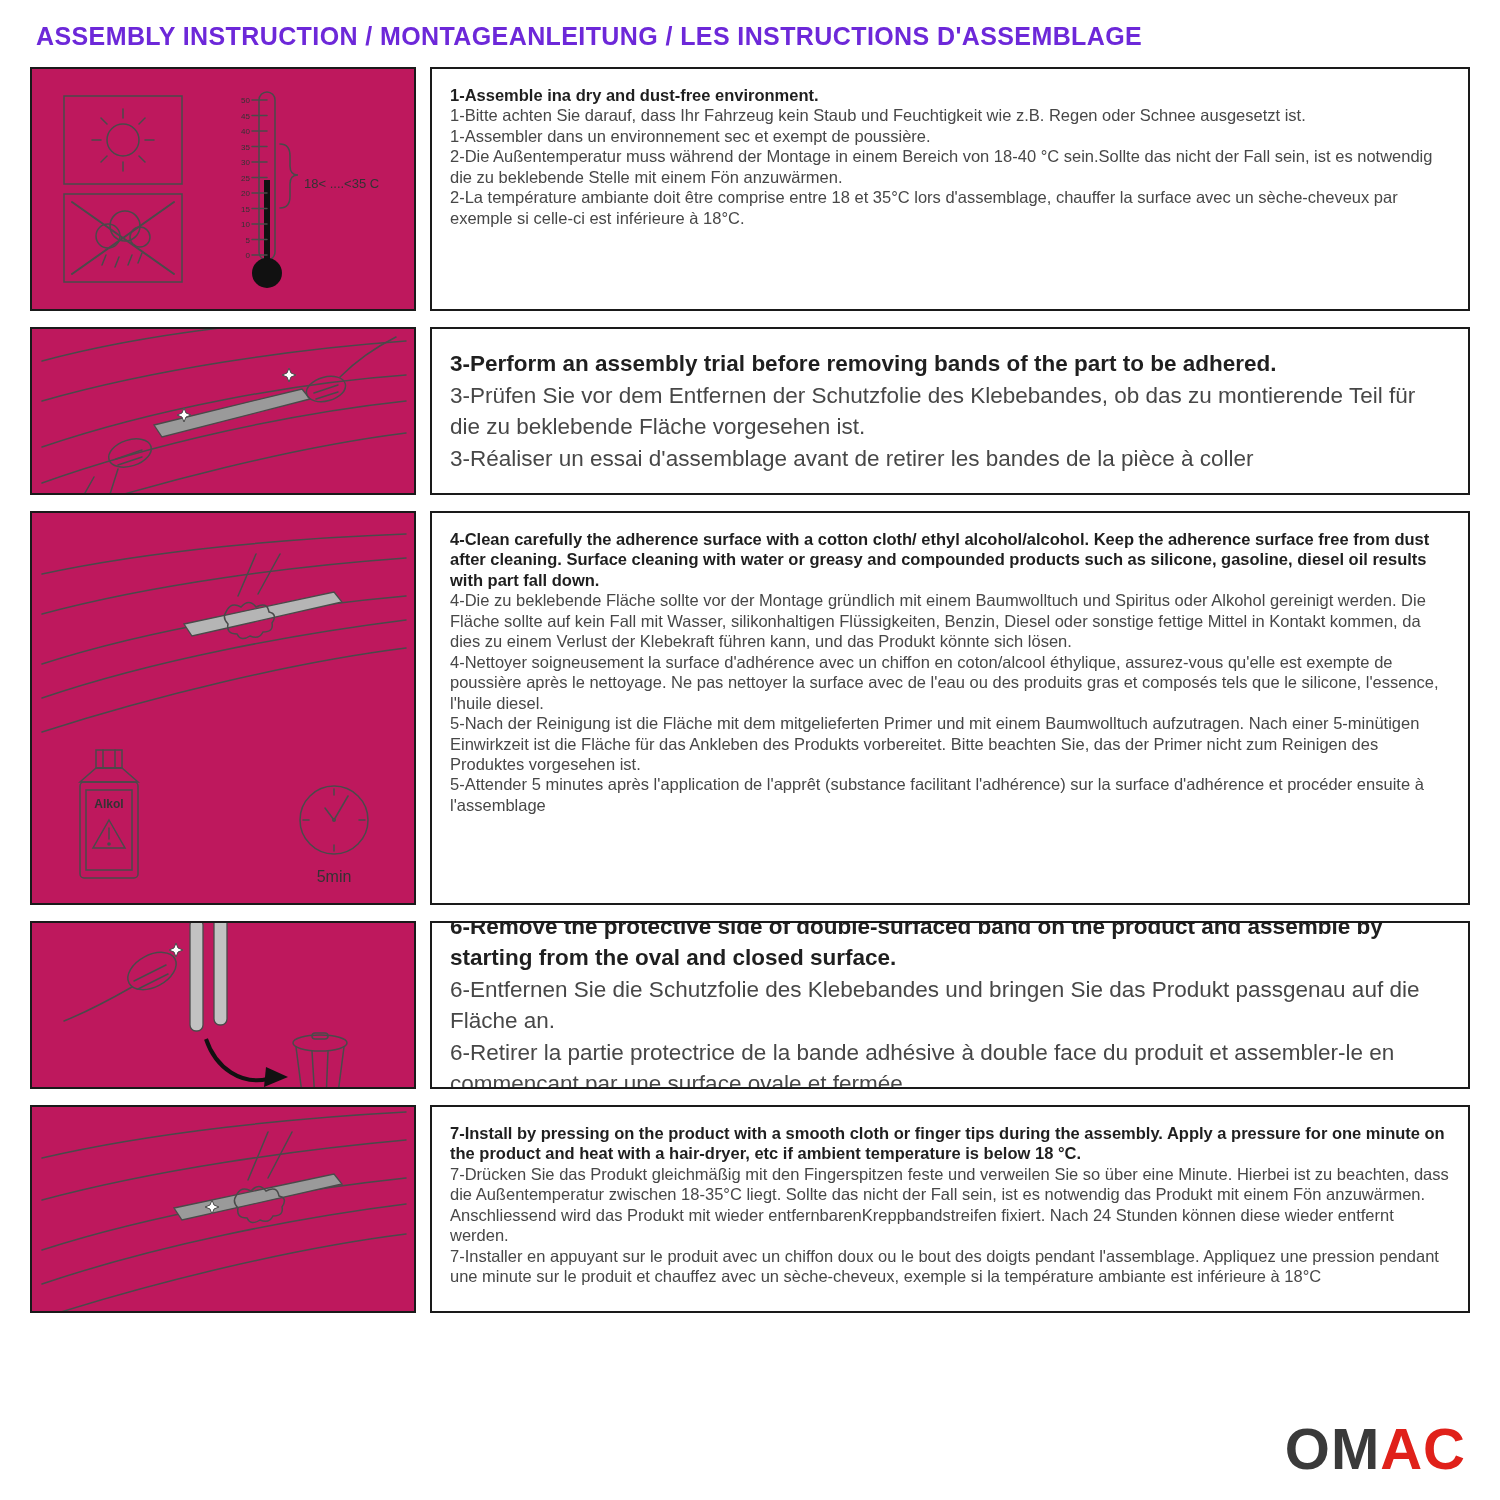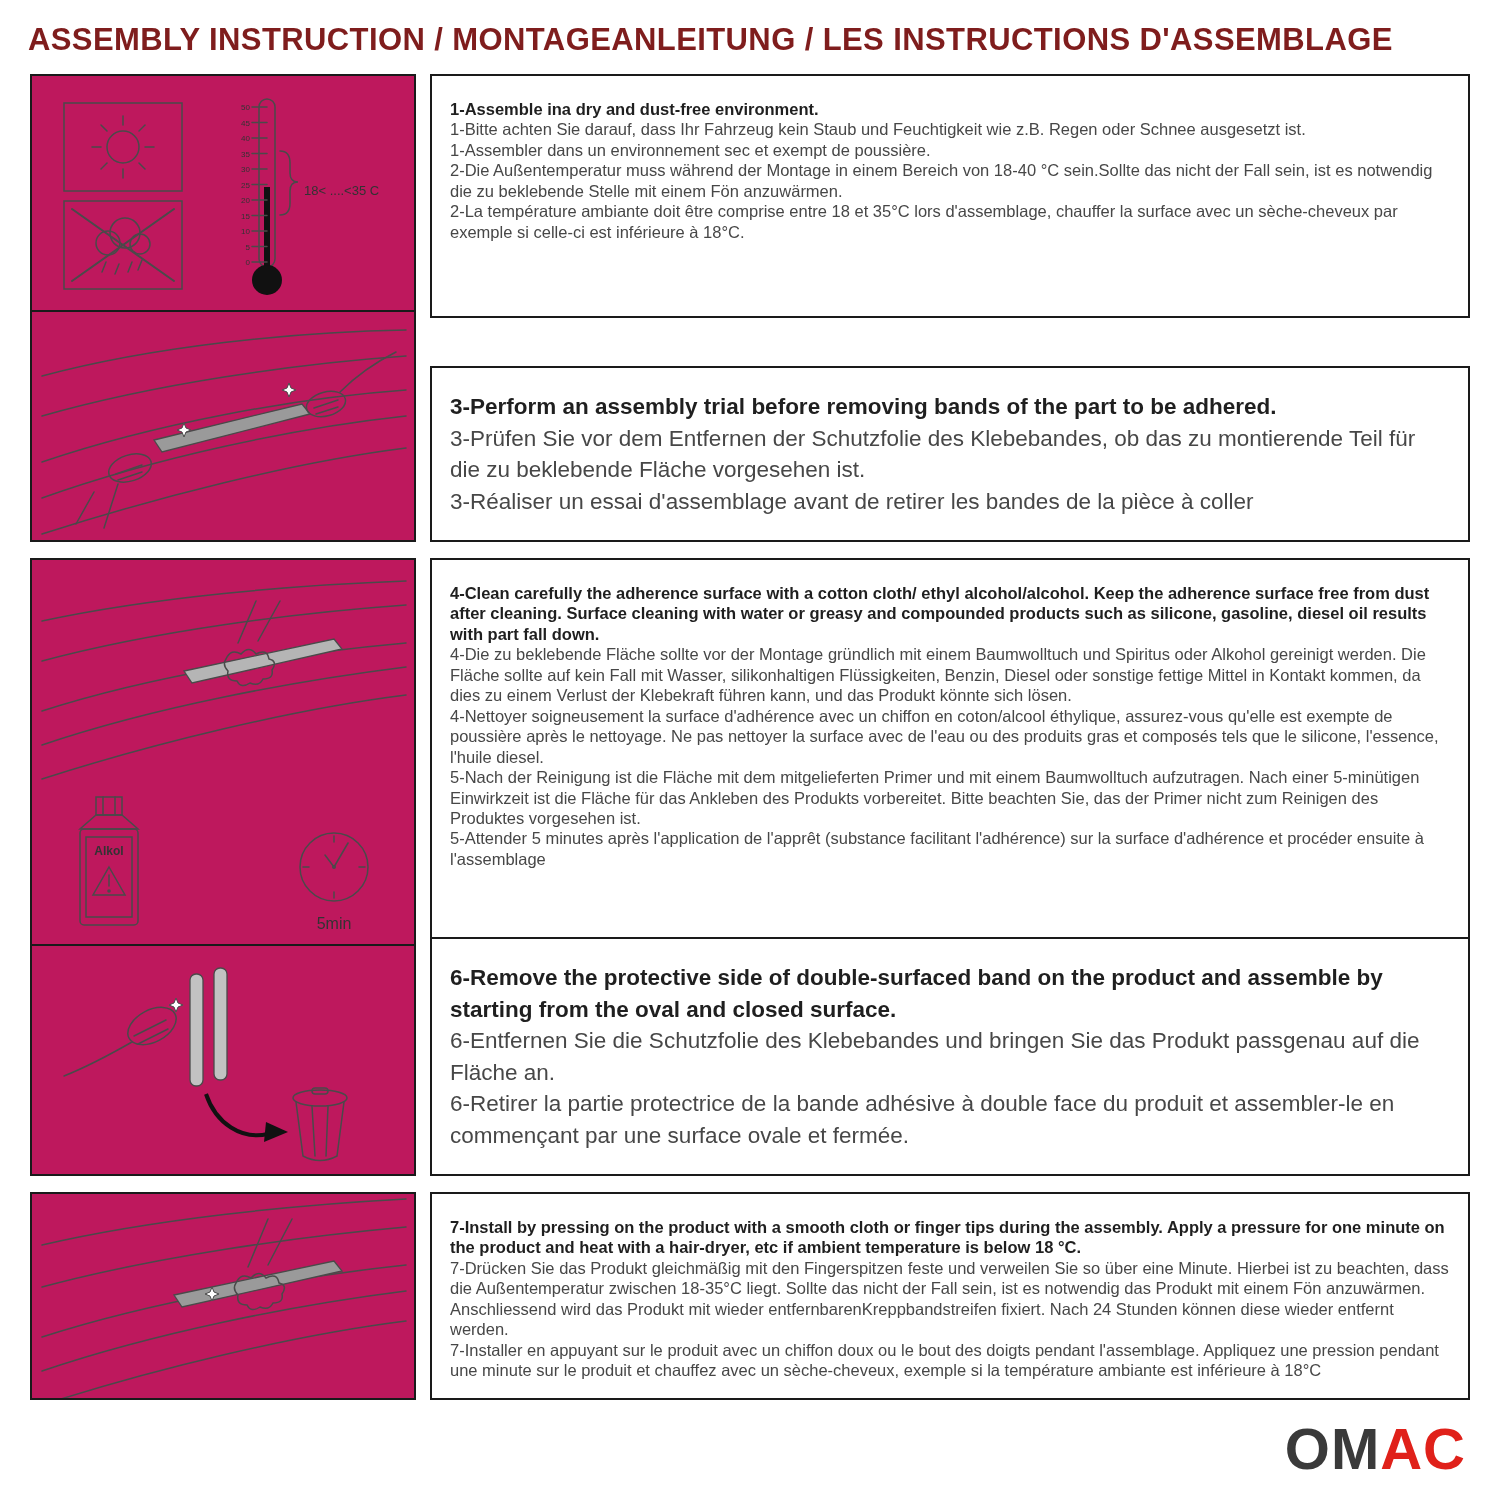--- a/index.html
+++ b/index.html
@@ -1,28 +1,28 @@
 <!DOCTYPE html>
 <html><head>
 <meta charset="utf-8">
 <style>
   html,body{margin:0;padding:0;background:#fff;}
   body{width:1500px;height:1500px;font-family:"Liberation Sans",sans-serif;position:relative;overflow:hidden;}
   .page{padding:14px 22px 0 22px;}
-  .title{color:#7f1d1d;font-size:31px;font-weight:800;letter-spacing:.4px;margin:8px 14px 16px 6px;white-space:nowrap;}
+  .title{color:#6d28d9;font-size:25px;font-weight:800;letter-spacing:.4px;margin:8px 14px 16px 14px;white-space:nowrap;}
   .row{display:flex;gap:14px;margin:0 8px 16px 8px;}
   .illus{width:382px;flex:0 0 382px;border:2px solid #1a1a1a;background:#be185d;display:flex;align-items:center;justify-content:center;overflow:hidden;}
-  .textbox{flex:1;border:2px solid #1a1a1a;background:#fff;padding:23px 18px;overflow:hidden;box-sizing:border-box;}
+  .textbox{flex:1;border:2px solid #1a1a1a;background:#fff;padding:16px 18px;overflow:hidden;box-sizing:border-box;}
   .textbox p{margin:0;color:#474747;}
   .textbox p.b{font-weight:700;color:#1f1f1f;}
   .small p{font-size:16.5px;line-height:1.24;}
   .big p{font-size:22.5px;line-height:1.4;}
   .gap{margin-top:15px !important;}
   .vcenter{display:flex;flex-direction:column;justify-content:center;}
-  .h244{height:244px;} .h232{height:208px;align-items:flex-end;} .h394{height:394px;} .h248{height:208px;}
+  .h244{height:244px;} .h232{height:168px;} .h394{height:394px;} .h248{height:208px;}
   .logo{position:absolute;right:34px;bottom:22px;font-size:58px;font-weight:900;letter-spacing:1px;line-height:1;}
   .logo .dark{color:#3a3a3a;}
   .logo .red{color:#e0211a;}
   svg text{font-family:"Liberation Sans",sans-serif;fill:#333;}
   .sketch{stroke:#4a4a4a;fill:none;stroke-width:1.5;stroke-linecap:round;}
 </style>
 </head>
 <body>
 
 <div class="page">

